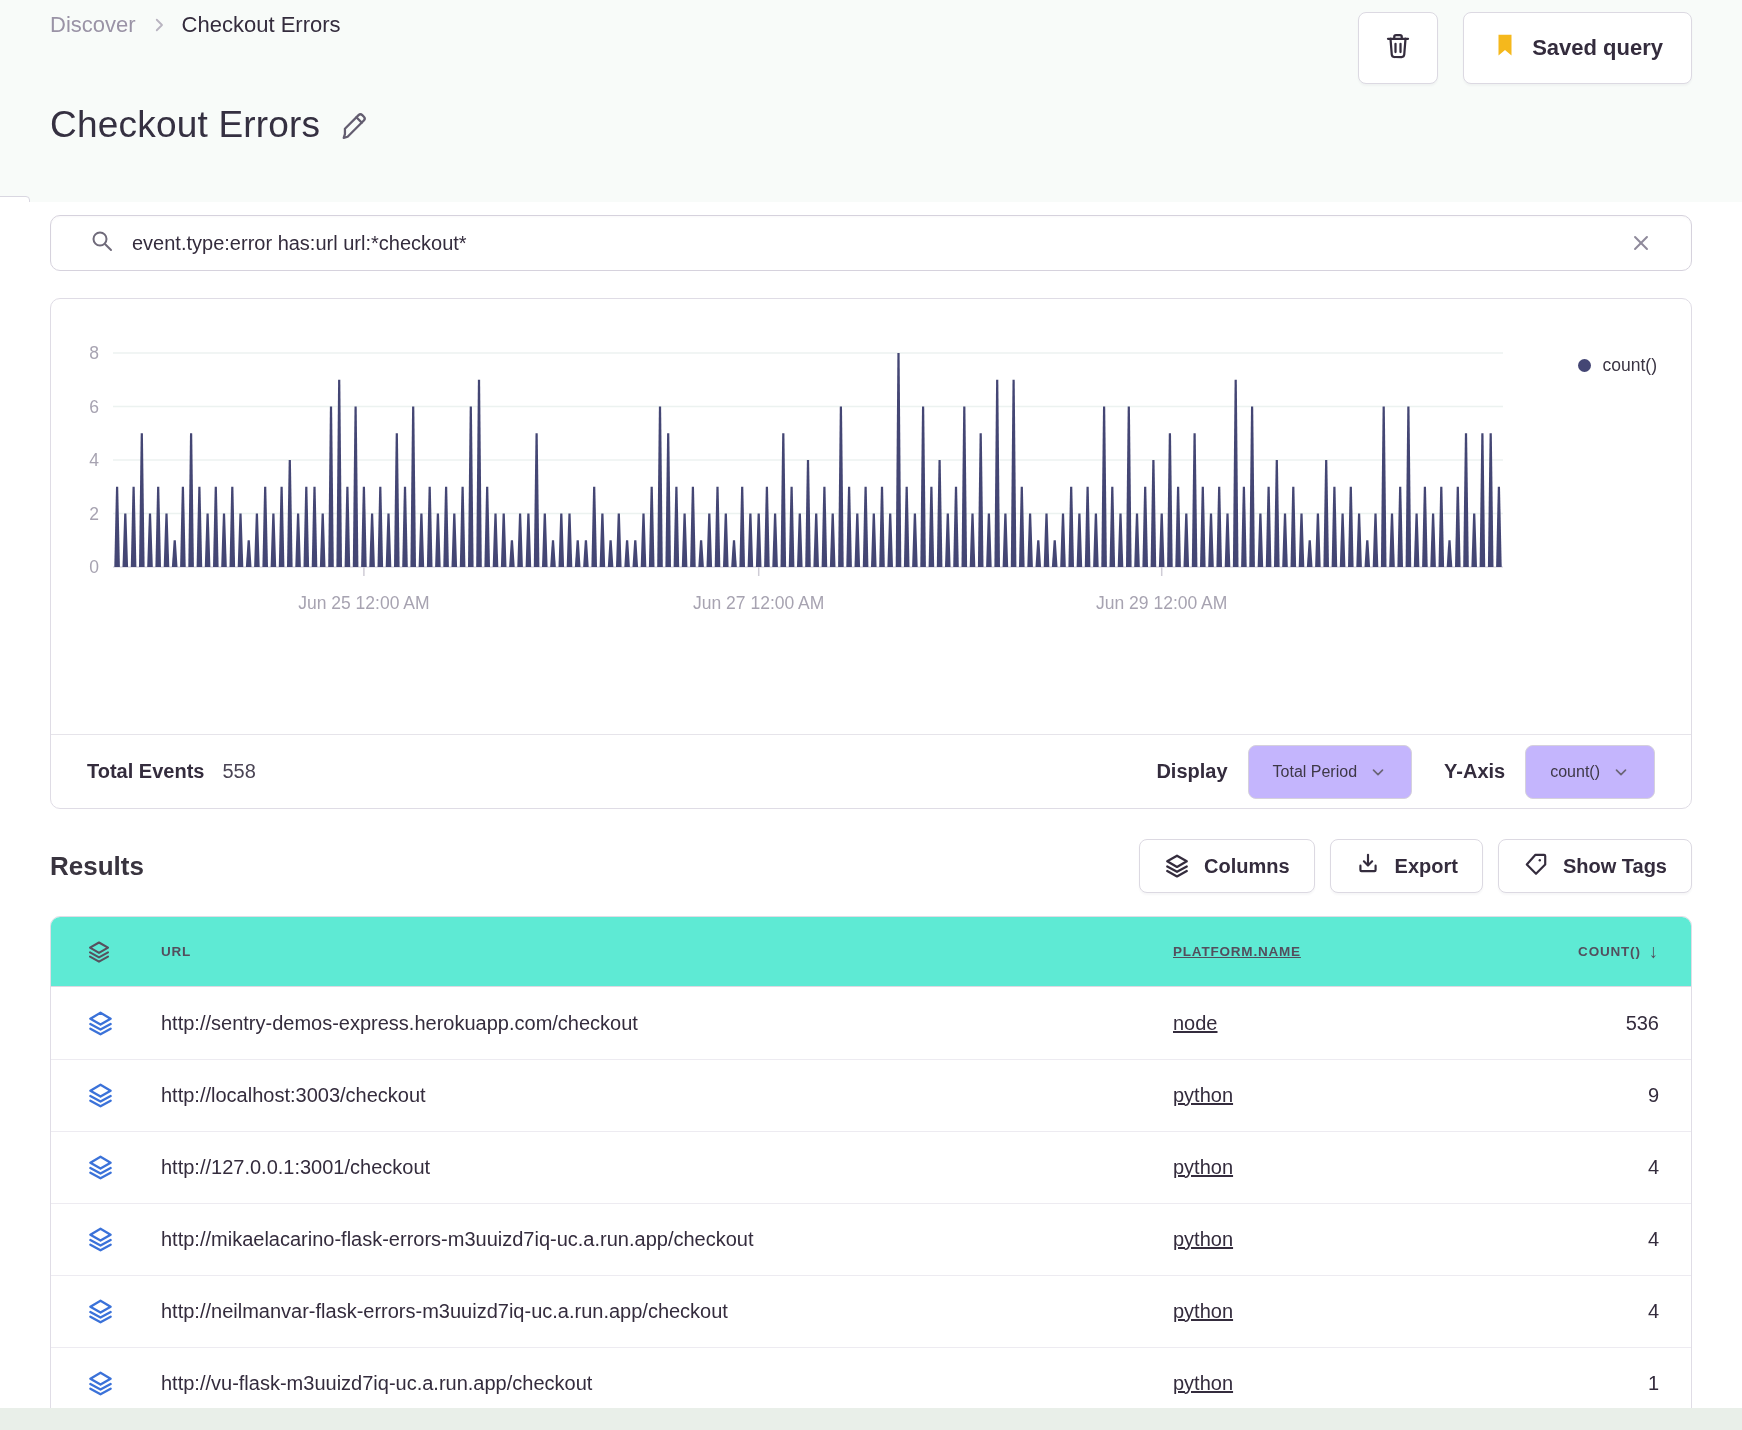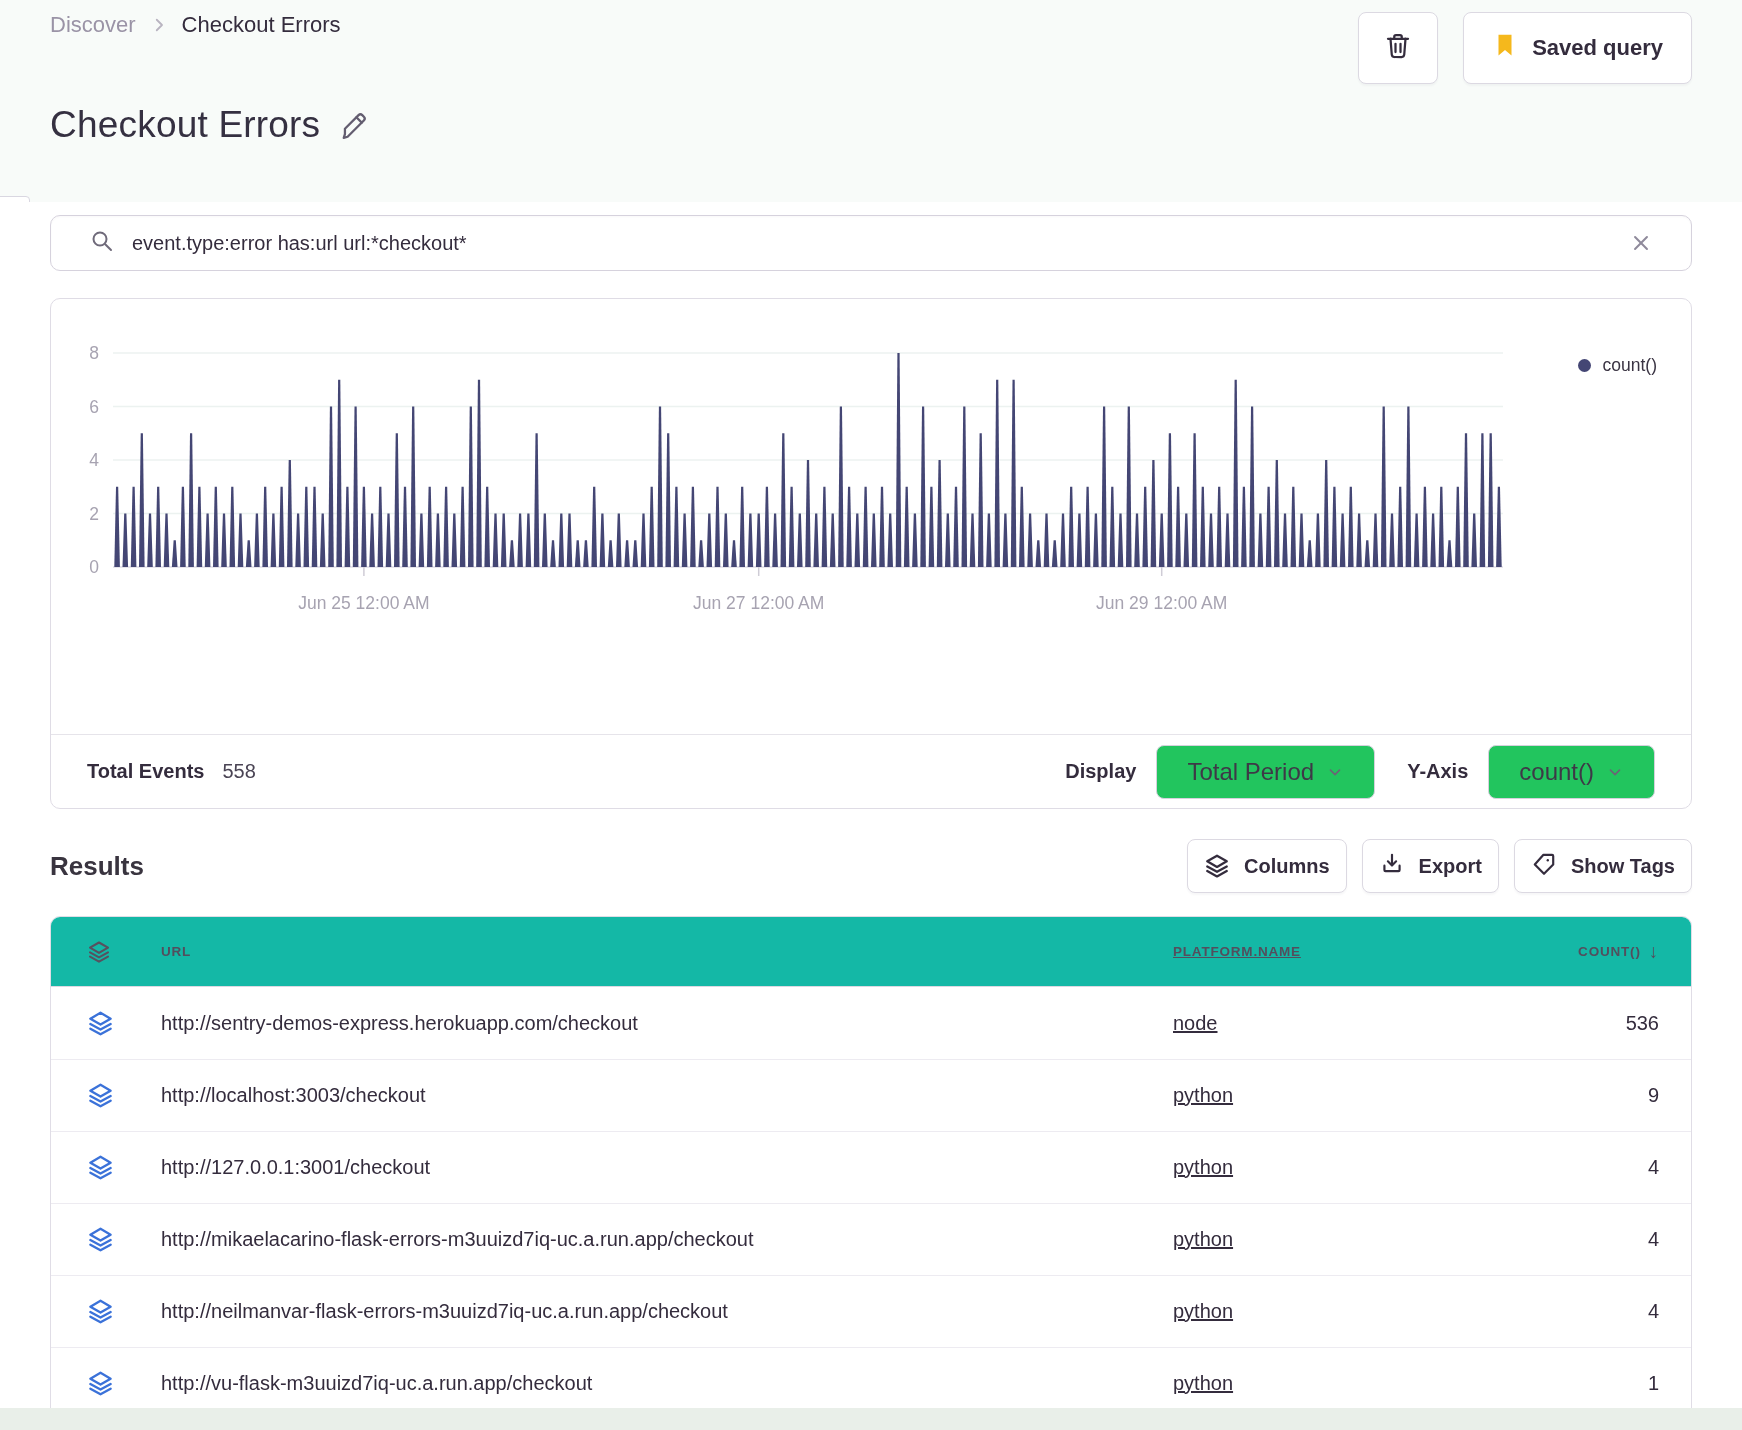--- a/index.html
+++ b/index.html
@@ -48,34 +48,34 @@
     font-size:17.5px; color:#3a3443; cursor:pointer; }
   .legend .dot { width:13px; height:13px; border-radius:50%; background:#444674; }
   .chart-svg { display:block; margin-top:34px; }
   .chart-footer { display:flex; align-items:center; justify-content:space-between;
     height:74px; border-top:1px solid #e6e4ea; padding:0 36px; }
   .total { display:flex; align-items:baseline; gap:18px; font-size:20px; }
   .total .lbl { font-weight:700; color:#342c3d; }
   .total .val { color:#4a4454; }
   .footer-controls { display:flex; align-items:center; gap:18px; }
   .ctrl-label { font-size:20px; font-weight:700; color:#342c3d; margin-right:2px; }
-  .dd-btn { display:flex; align-items:center; gap:12px; height:54px; padding:0 30px;
-    background:#22c55e; border:1px solid #d5d1dc; border-radius:8px; font-size:24px;
+  .dd-btn { display:flex; align-items:center; gap:12px; height:54px; padding:0 24px;
+    background:#c4b5fd; border:1px solid #d5d1dc; border-radius:8px; font-size:16px;
     color:#3e3847; cursor:pointer; font-weight:500; }
   .chev { color:#6b6576; display:flex; }
 
   
   .results-bar { margin-top:30px; display:flex; align-items:center; justify-content:space-between; }
   .results-title { font-size:26px; font-weight:700; color:#39343f; }
   .results-actions { display:flex; gap:15px; }
-  .btn-sm { height:54px; padding:0 16px; font-size:20px; }
+  .btn-sm { height:54px; padding:0 24px; font-size:20px; }
 
   .table { margin-top:23px; border:1px solid #e0dde6; border-radius:10px; overflow:hidden; background:#fff; }
   .trow, .thead { display:grid; grid-template-columns:110px 1fr 330px 228px; align-items:center; }
-  .thead { height:70px; background:#14b8a6; border-bottom:1px solid #dcd9e2;
+  .thead { height:70px; background:#5eead4; border-bottom:1px solid #dcd9e2;
     font-size:13.5px; font-weight:700; letter-spacing:.8px; color:#534e5d; }
   .trow { height:72px; font-size:20px; color:#342c3d; border-top:1px solid #edebf1; }
   .trow:first-of-type { border-top:none; }
   .cell-icon { padding-left:36px; display:flex; align-items:center; }
   .cell-url { padding-right:20px; overflow:hidden; white-space:nowrap; }
   .cell-platform { padding-left:40px;text-decoration:underline; }
   .cell-count { padding-right:32px; text-align:right; }
   .thead .cell-count { display:flex; align-items:center; justify-content:flex-end; gap:8px; }
   .sort-arrow { font-size:19px; color:#534e5d; }
   .ic { display:block; }

